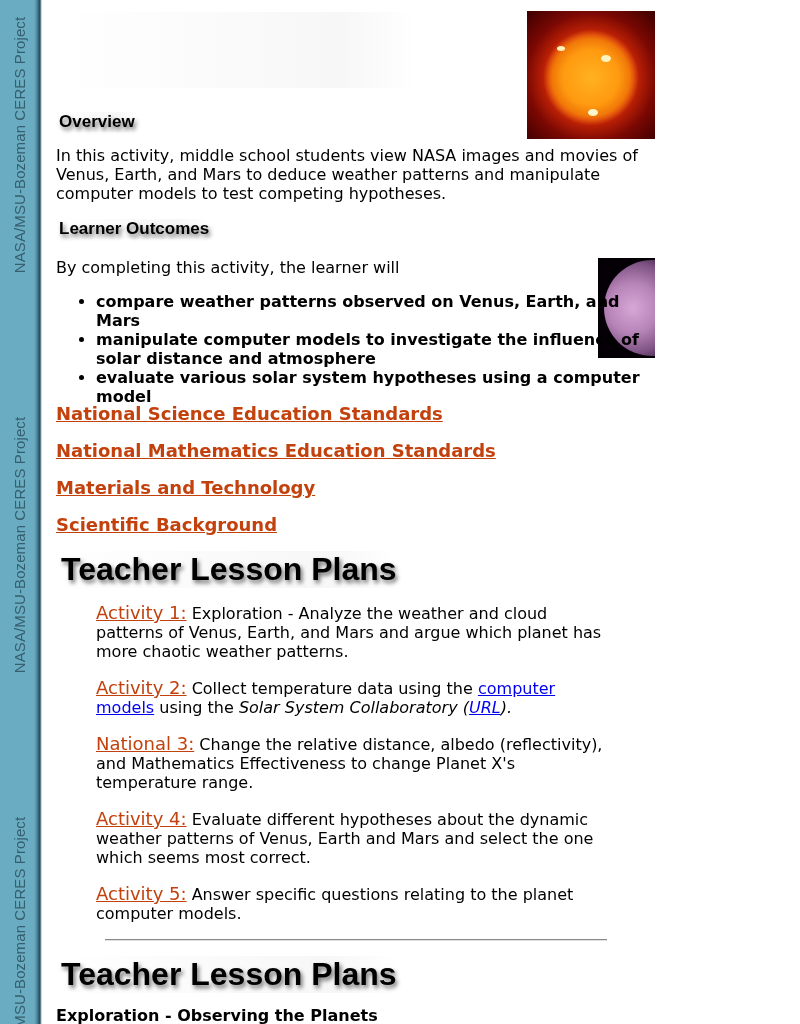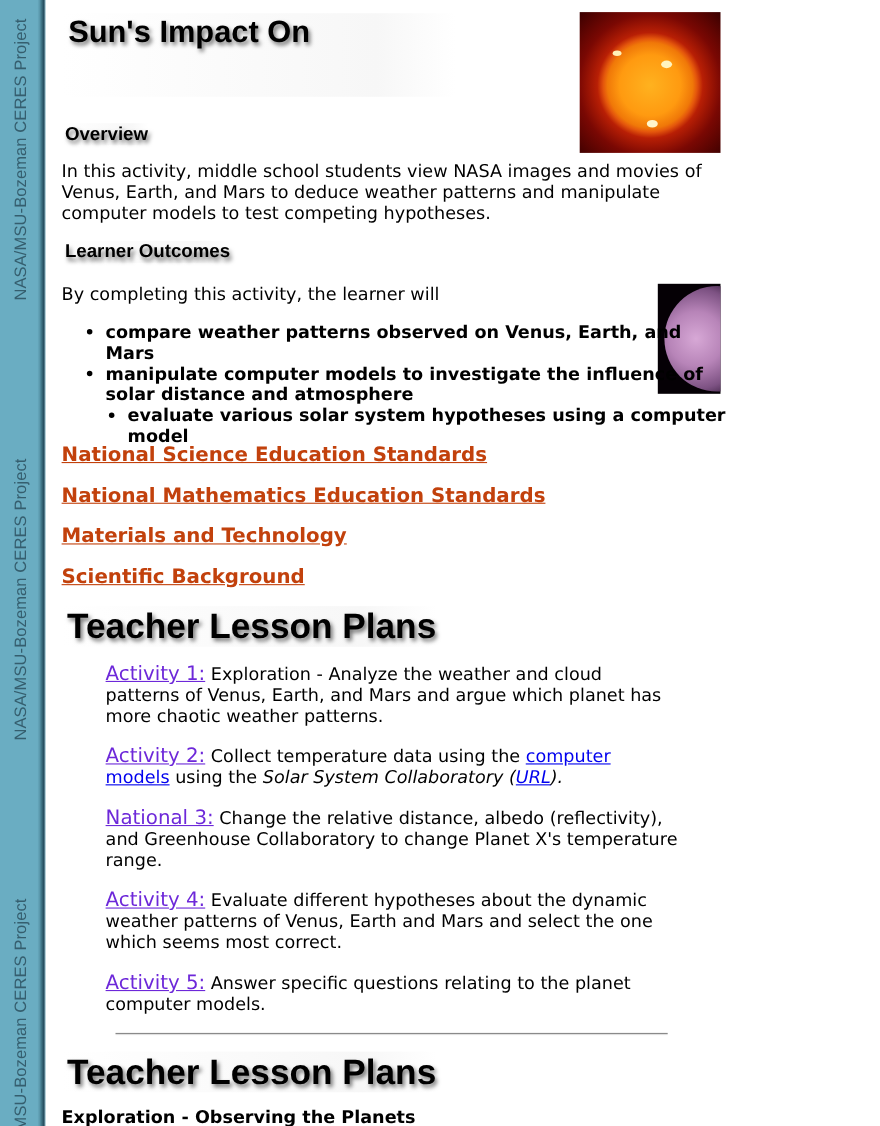--- a/index.html
+++ b/index.html
@@ -52,47 +52,46 @@
   }
   .venus::before {
     content: ""; position: absolute; left: 6px; top: 2px; width: 96px; height: 96px;
     border-radius: 50%;
     background: radial-gradient(circle at 30% 50%, #d7a8d6 0%, #b784b8 30%, #7d5283 55%, #2a1430 75%, #050005 80%);
   }
 
   p.body { position: absolute; left: 0; margin: 0; line-height: 19px; width: 590px; }
   ul.outcomes { position: absolute; left: 0; top: 292px; margin: 0; padding-left: 40px; line-height: 19px; width: 560px; }
   ul.outcomes li { margin: 0; font-weight: bold; }
-  ul.outcomes li.wide { width: 600px; margin-left: 20px; }
+  ul.outcomes li.wide { width: 600px; }
 
   a.big-link {
     position: absolute; left: 0; color: #c2410c; font-weight: bold; font-size: 18px;
     text-decoration: underline;
   }
   .activity {
     position: absolute; left: 40px; width: 522px; line-height: 19px; margin: 0;
   }
-  .act-link { color: #6d28d9; text-decoration: underline; font-size: 18px; }
+  .act-link { color: #c2410c; text-decoration: underline; font-size: 18px; }
   .inline-link { color: #0000ee; text-decoration: underline; }
   .hr { position: absolute; left: 49px; top: 939px; width: 502px; height: 0; border-top: 1px solid #8a8a8a; border-bottom: 1px solid #e0e0e0; }
   .sub-hdr { position: absolute; left: 0; top: 1006px; font-weight: bold; font-size: 16px; }
 </style>
 </head>
 <body>
 
 <div class="sidebar">
   <div class="sidebar-label" style="top:145px">NASA/MSU-Bozeman CERES Project</div>
   <div class="sidebar-label" style="top:545px">NASA/MSU-Bozeman CERES Project</div>
   <div class="sidebar-label" style="top:945px">NASA/MSU-Bozeman CERES Project</div>
 </div>
 
 <div class="content">
 
   <div class="hdr-img title-block">
-    <span class="title-line">Sun's Impact On</span>
   </div>
 
   <div class="sun"></div>
 
   <div class="hdr-img sec-hdr" style="top:112px">Overview</div>
   <p class="body" style="top:146px">In this activity, middle school students view NASA images and movies of Venus, Earth, and Mars to deduce weather patterns and manipulate computer models to test competing hypotheses.</p>
 
   <div class="hdr-img sec-hdr" style="top:219px">Learner Outcomes</div>
   <p class="body" style="top:258px">By completing this activity, the learner will</p>
 
@@ -119,21 +118,21 @@
   <p class="activity" style="top:678px">
     <a class="act-link" href="#">Activity 2:</a>
     <span>Collect temperature data using the</span>
     <a class="inline-link" href="#">computer models</a>
     <span>using the</span>
     <i><span>Solar System Collaboratory (</span><a class="inline-link" href="#">URL</a><span>).</span></i>
   </p>
 
   <p class="activity" style="top:734px">
     <a class="act-link" href="#">National 3:</a>
-    <span>Change the relative distance, albedo (reflectivity), and Greenhouse Collaboratory to change Planet X's temperature range.</span>
+    <span>Change the relative distance, albedo (reflectivity), and Mathematics Effectiveness to change Planet X's temperature range.</span>
   </p>
 
   <p class="activity" style="top:809px">
     <a class="act-link" href="#">Activity 4:</a>
     <span>Evaluate different hypotheses about the dynamic weather patterns of Venus, Earth and Mars and select the one which seems most correct.</span>
   </p>
 
   <p class="activity" style="top:884px">
     <a class="act-link" href="#">Activity 5:</a>
     <span>Answer specific questions relating to the planet computer models.</span>

